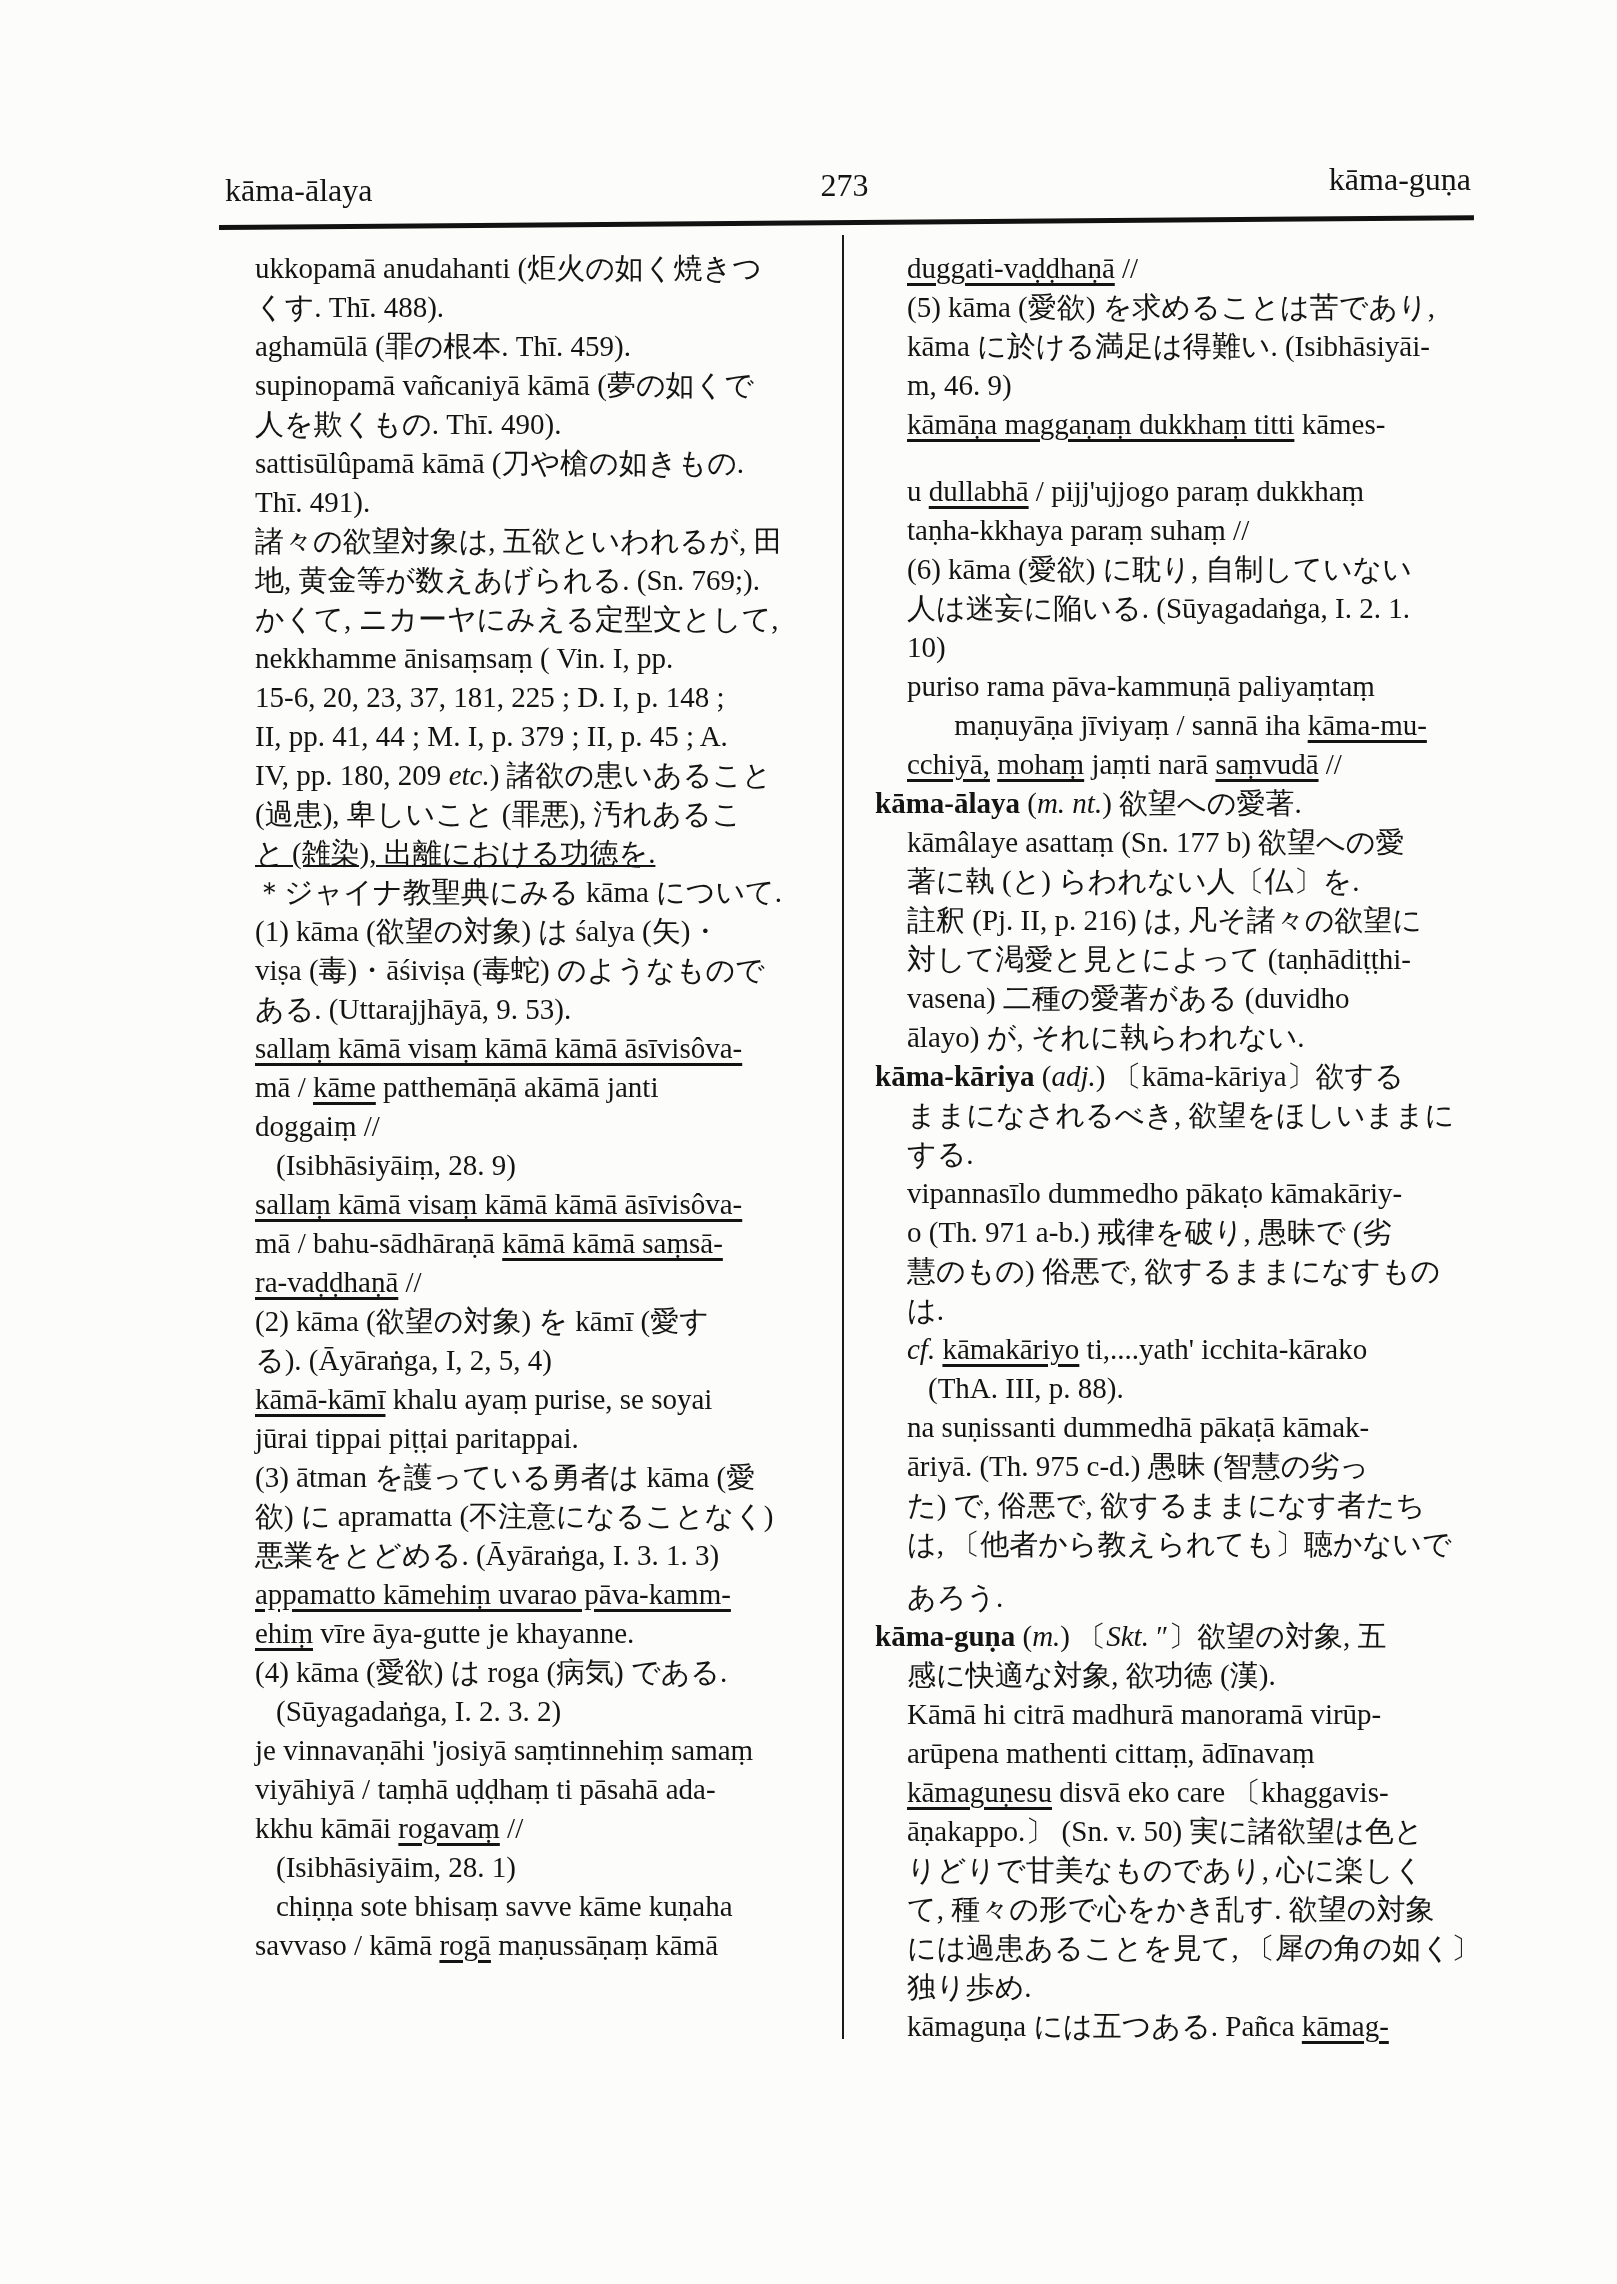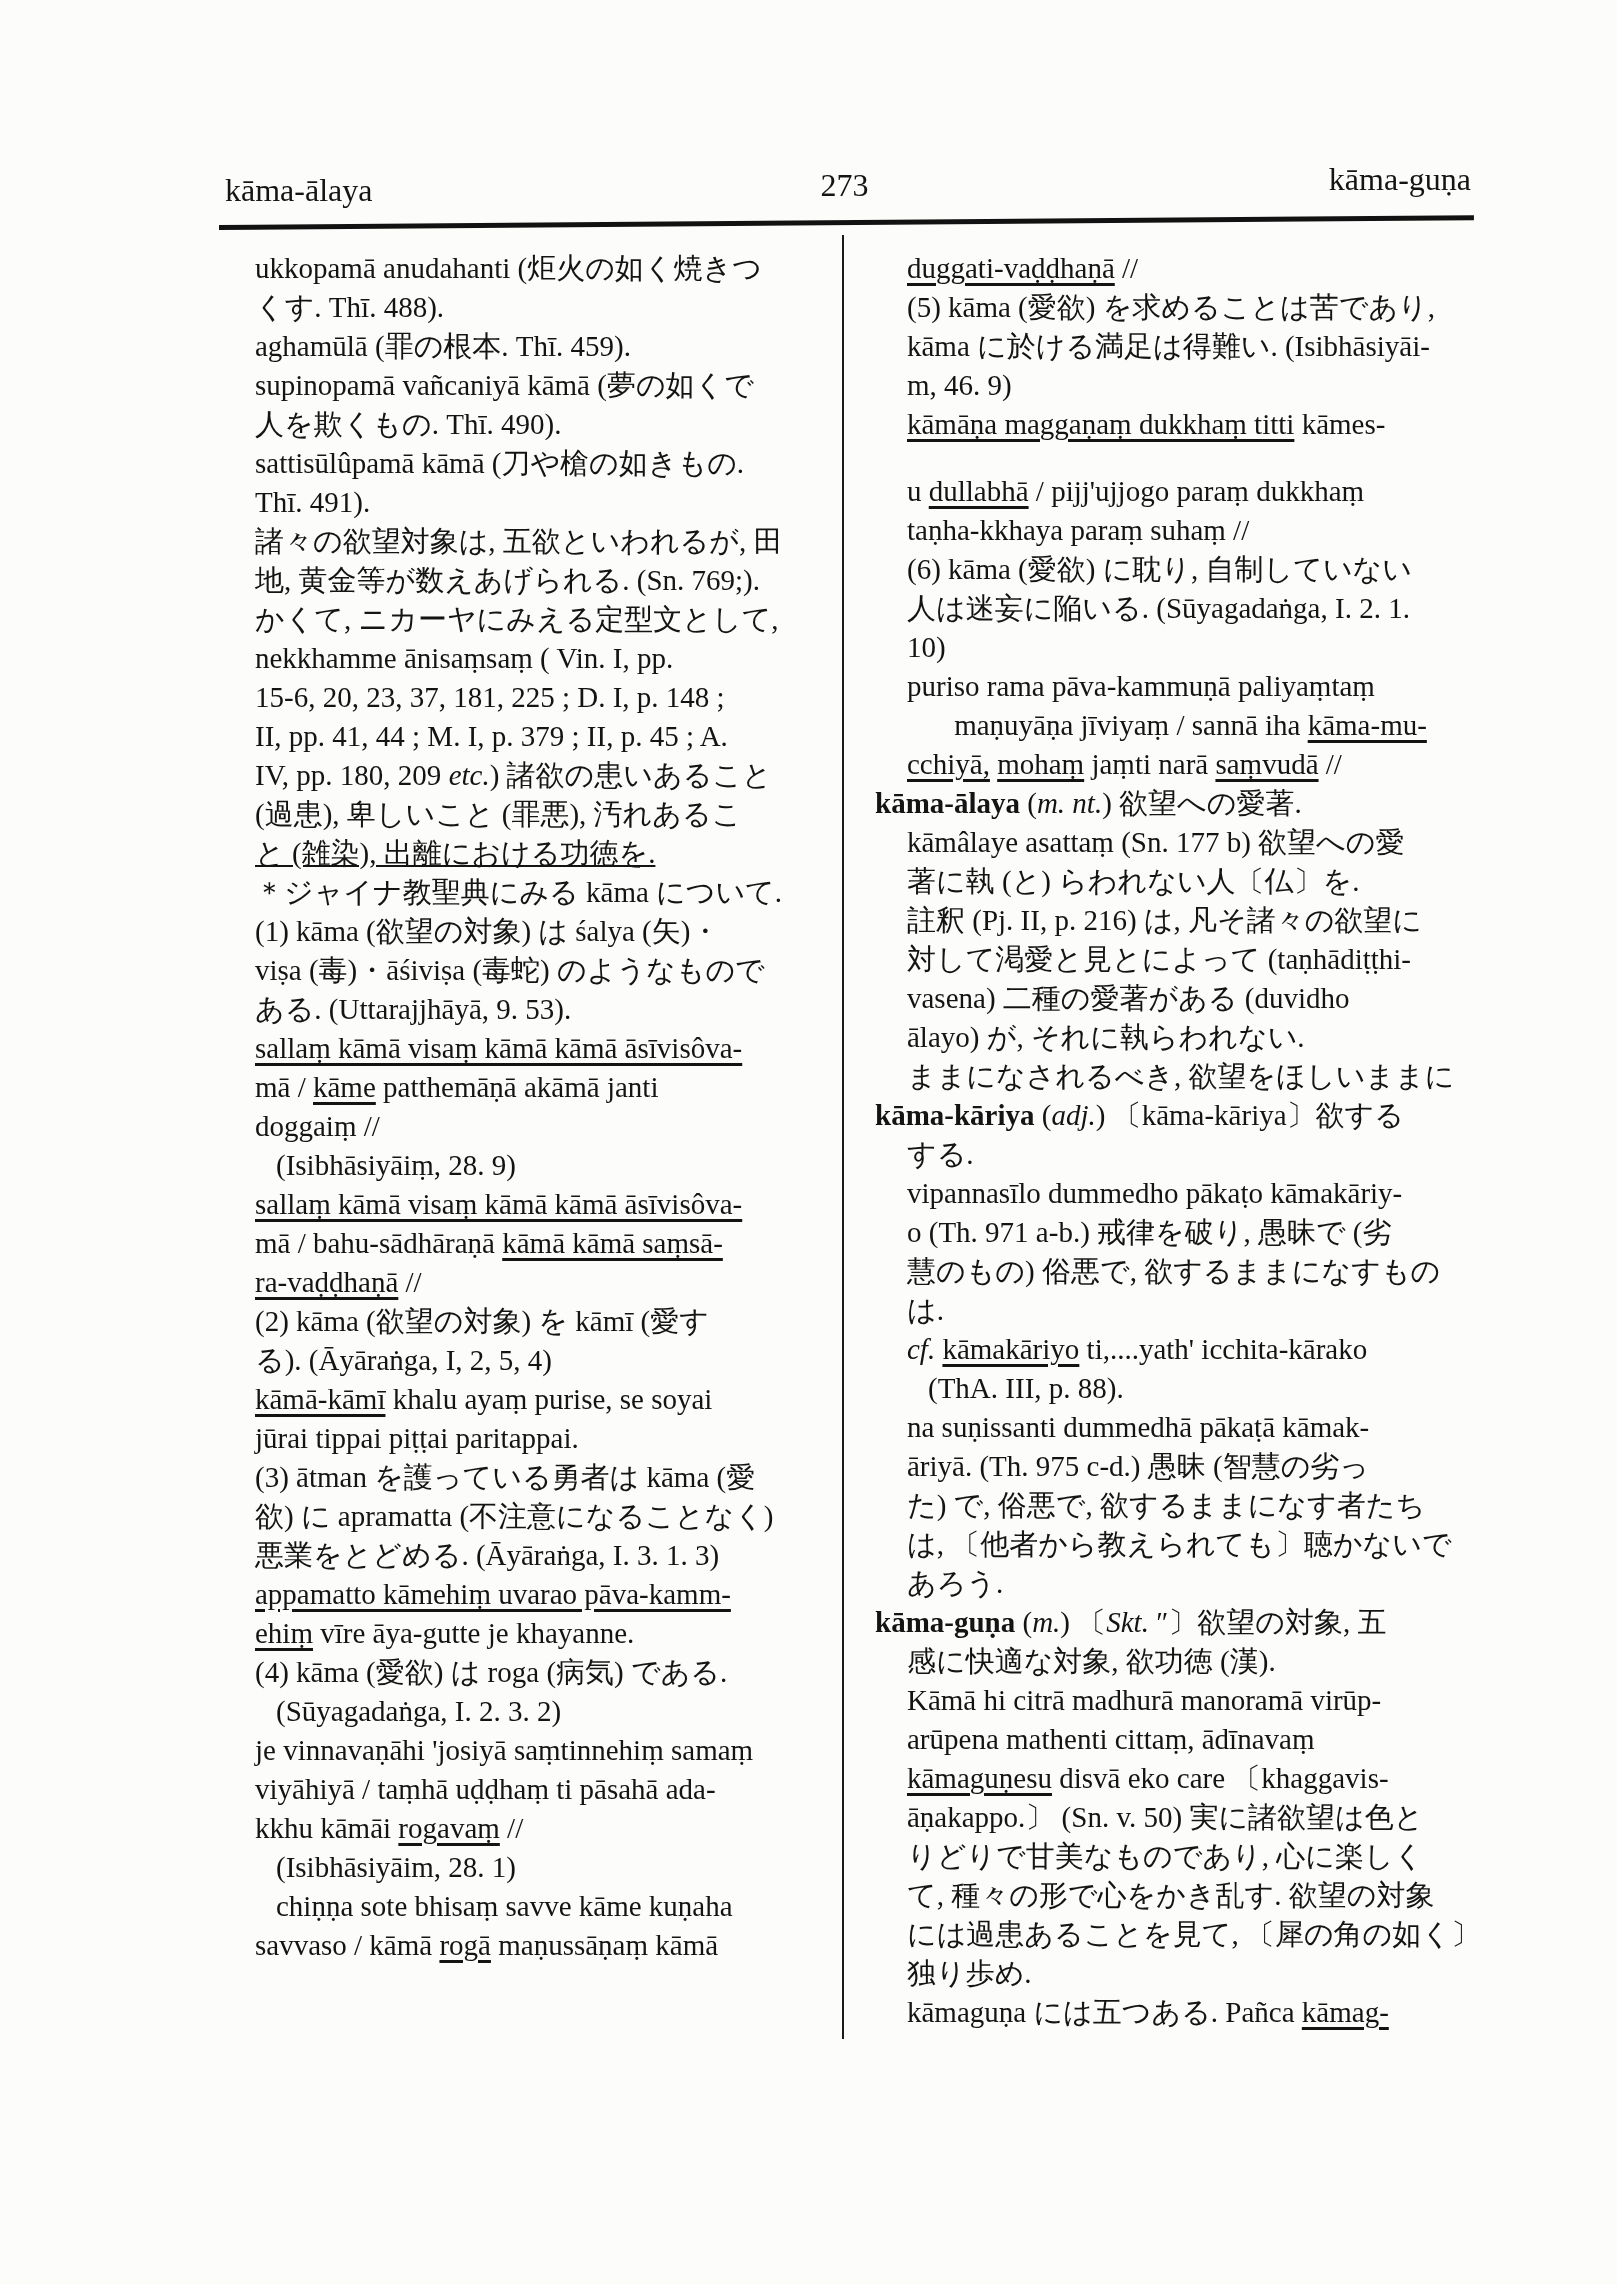--- a/index.html
+++ b/index.html
@@ -98,34 +98,34 @@
     <div class="line" style="padding-left: 32px;"><span>puriso  rama  pāva-kammuṇā  paliyaṃtaṃ</span></div>
     <div class="line" style="padding-left: 32px; text-align: center;"><span>maṇuyāṇa jīviyaṃ / sannā iha </span><span class="u">kāma-mu-</span></div>
     <div class="line" style="padding-left: 32px;"><span class="u">cchiyā,</span><span> </span><span class="u">mohaṃ</span><span> jaṃti narā </span><span class="u">saṃvudā</span><span> //</span></div>
     <div class="line" style="padding-left: 0px;"><span class="b">kāma-ālaya</span><span> (</span><span class="i">m. nt.</span><span>) 欲望への愛著.</span></div>
     <div class="line" style="padding-left: 32px;"><span>kāmâlaye asattaṃ (Sn. 177 b) 欲望への愛</span></div>
     <div class="line" style="padding-left: 32px;"><span>著に執 (と) らわれない人〔仏〕を.</span></div>
     <div class="line" style="padding-left: 32px;"><span>註釈 (Pj. II, p. 216) は, 凡そ諸々の欲望に</span></div>
     <div class="line" style="padding-left: 32px;"><span>対して渇愛と見とによって (taṇhādiṭṭhi-</span></div>
     <div class="line" style="padding-left: 32px;"><span>vasena)  二種の愛著がある (duvidho</span></div>
     <div class="line" style="padding-left: 32px;"><span>ālayo) が, それに執らわれない.</span></div>
+    <div class="line" style="padding-left: 0px;"><span class="b">kāma-kāriya</span><span> (</span><span class="i">adj.</span><span>) 〔kāma-kāriya〕欲する</span></div>
     <div class="line" style="padding-left: 32px;"><span>ままになされるべき, 欲望をほしいままに</span></div>
-    <div class="line" style="padding-left: 0px;"><span class="b">kāma-kāriya</span><span> (</span><span class="i">adj.</span><span>) 〔kāma-kāriya〕欲する</span></div>
     <div class="line" style="padding-left: 32px;"><span>する.</span></div>
     <div class="line" style="padding-left: 32px;"><span>vipannasīlo dummedho pākaṭo kāmakāriy-</span></div>
     <div class="line" style="padding-left: 32px;"><span>o (Th. 971 a-b.) 戒律を破り, 愚昧で (劣</span></div>
     <div class="line" style="padding-left: 32px;"><span>慧のもの) 俗悪で, 欲するままになすもの</span></div>
     <div class="line" style="padding-left: 32px;"><span>は.</span></div>
     <div class="line" style="padding-left: 32px;"><span class="i">cf.</span><span> </span><span class="u">kāmakāriyo</span><span> ti,....yath' icchita-kārako</span></div>
     <div class="line" style="padding-left: 53px;"><span>(ThA. III, p. 88).</span></div>
     <div class="line" style="padding-left: 32px;"><span>na suṇissanti dummedhā pākaṭā kāmak-</span></div>
     <div class="line" style="padding-left: 32px;"><span>āriyā. (Th. 975 c-d.) 愚昧 (智慧の劣っ</span></div>
     <div class="line" style="padding-left: 32px;"><span>た) で, 俗悪で, 欲するままになす者たち</span></div>
     <div class="line" style="padding-left: 32px;"><span>は, 〔他者から教えられても〕聴かないで</span></div>
-    <div class="line" style="padding-left: 32px;"><span>あろう.</span></div>
+    <div class="line" style="padding-left: 32px; margin-top: 14px;"><span>あろう.</span></div>
     <div class="line" style="padding-left: 0px;"><span class="b">kāma-guṇa</span><span> (</span><span class="i">m.</span><span>) 〔</span><span class="i">Skt.</span><span> ″〕欲望の対象, 五</span></div>
     <div class="line" style="padding-left: 32px;"><span>感に快適な対象, 欲功徳 (漢).</span></div>
     <div class="line" style="padding-left: 32px;"><span>Kāmā hi citrā madhurā manoramā virūp-</span></div>
     <div class="line" style="padding-left: 32px;"><span>arūpena  mathenti  cittaṃ,  ādīnavaṃ</span></div>
     <div class="line" style="padding-left: 32px;"><span class="u">kāmaguṇesu</span><span> disvā eko care 〔khaggavis-</span></div>
     <div class="line" style="padding-left: 32px;"><span>āṇakappo.〕 (Sn. v. 50) 実に諸欲望は色と</span></div>
     <div class="line" style="padding-left: 32px;"><span>りどりで甘美なものであり, 心に楽しく</span></div>
     <div class="line" style="padding-left: 32px;"><span>て, 種々の形で心をかき乱す. 欲望の対象</span></div>
     <div class="line" style="padding-left: 32px;"><span>には過患あることを見て, 〔犀の角の如く〕</span></div>
     <div class="line" style="padding-left: 32px;"><span>独り歩め.</span></div>

